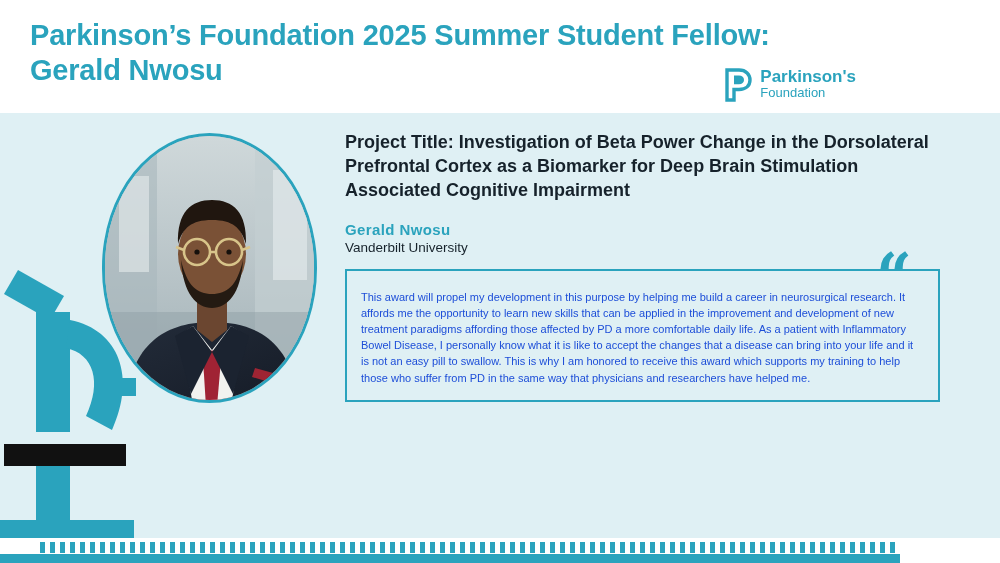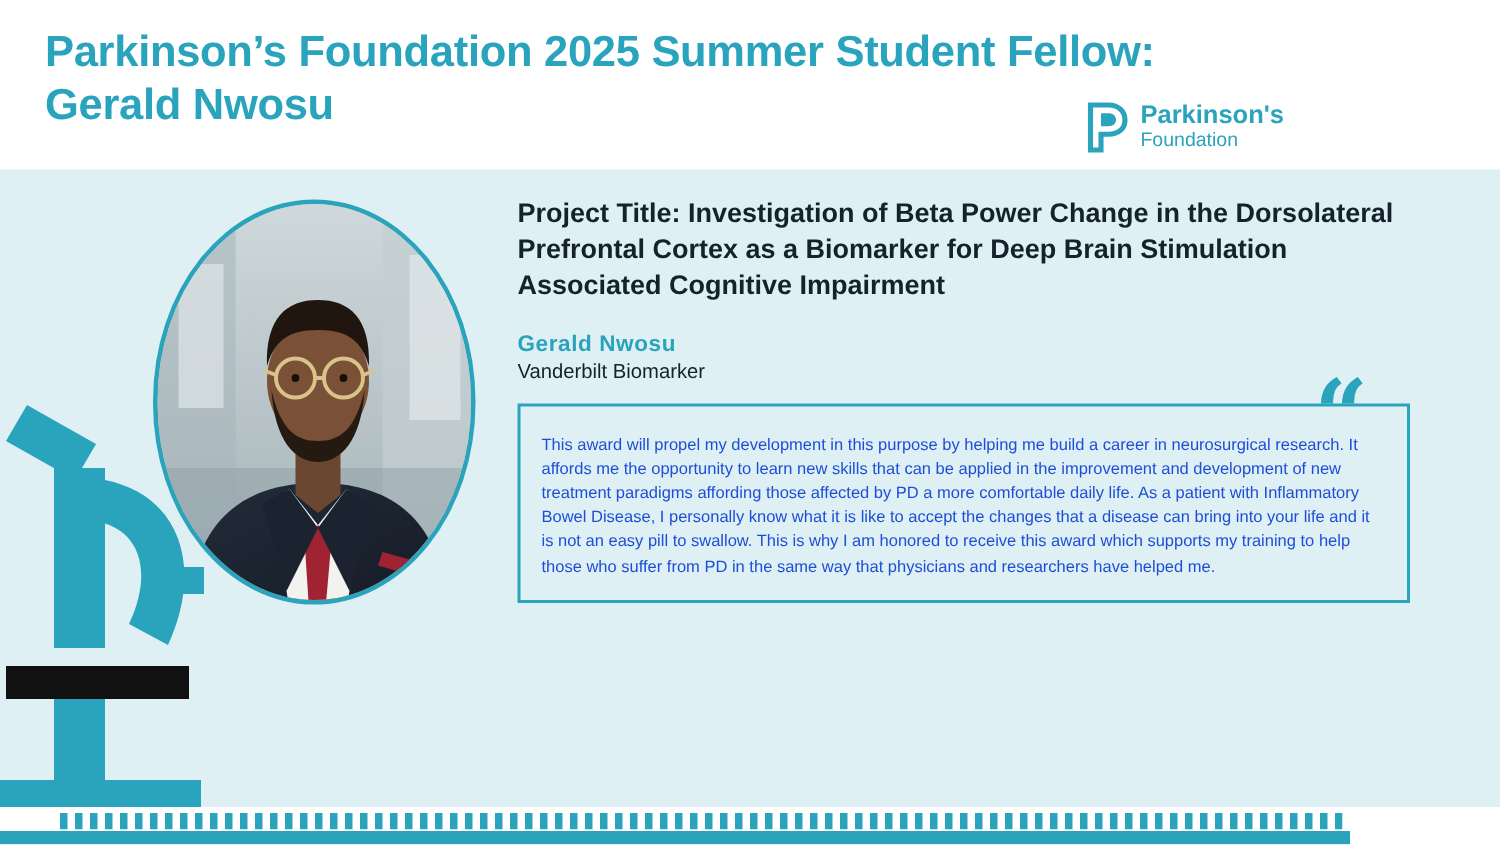--- a/index.html
+++ b/index.html
@@ -257,21 +257,21 @@
 
           <circle cx="92" cy="116" r="2.6" fill="#15100c"></circle>
           <circle cx="124" cy="116" r="2.6" fill="#15100c"></circle>
         </svg>
       </div>
     </div>
 
     <div id="right-col">
       <div id="project-title">Project Title: Investigation of Beta Power Change in the Dorsolateral Prefrontal Cortex as a Biomarker for Deep Brain Stimulation Associated Cognitive Impairment</div>
       <div id="fellow-name">Gerald Nwosu</div>
-      <div id="fellow-school">Vanderbilt Biomarker</div>
+      <div id="fellow-school">Vanderbilt University</div>
 
       <div id="quote-box">
         <div id="quote-mark">“</div>
         <p id="quote-text">This award will propel my development in this purpose by helping me build a career in neurosurgical research. It affords me the opportunity to learn new skills that can be applied in the improvement and development of new treatment paradigms affording those affected by PD a more comfortable daily life. As a patient with Inflammatory Bowel Disease, I personally know what it is like to accept the changes that a disease can bring into your life and it is not an easy pill to swallow. This is why I am honored to receive this award which supports my training to help those who suffer from PD in the same way that physicians and researchers have helped me.</p>
       </div>
     </div>
   </div>
 
   <div id="bottom-band">
     <div id="dots">

